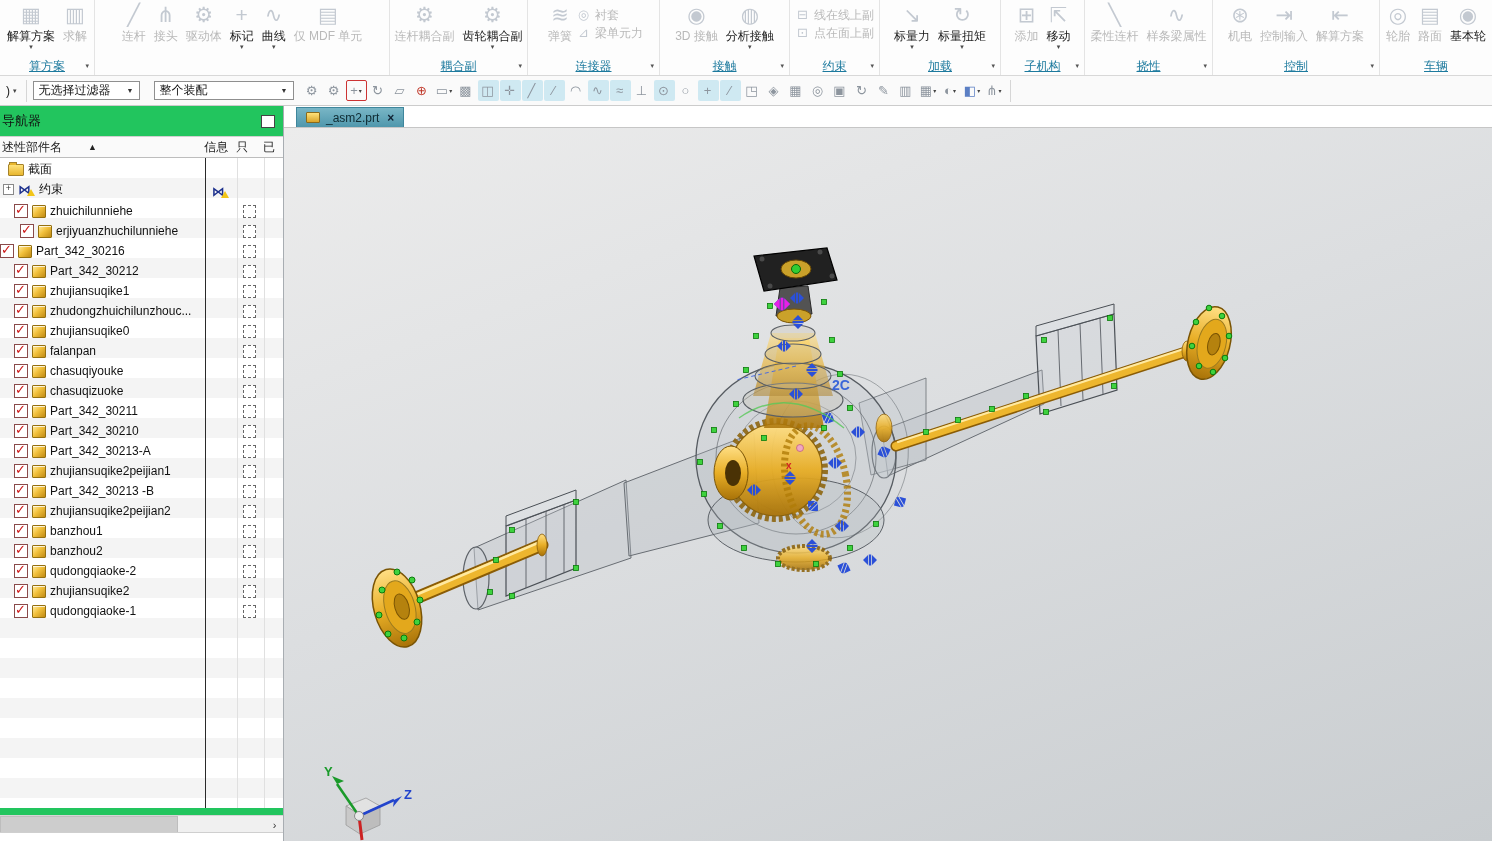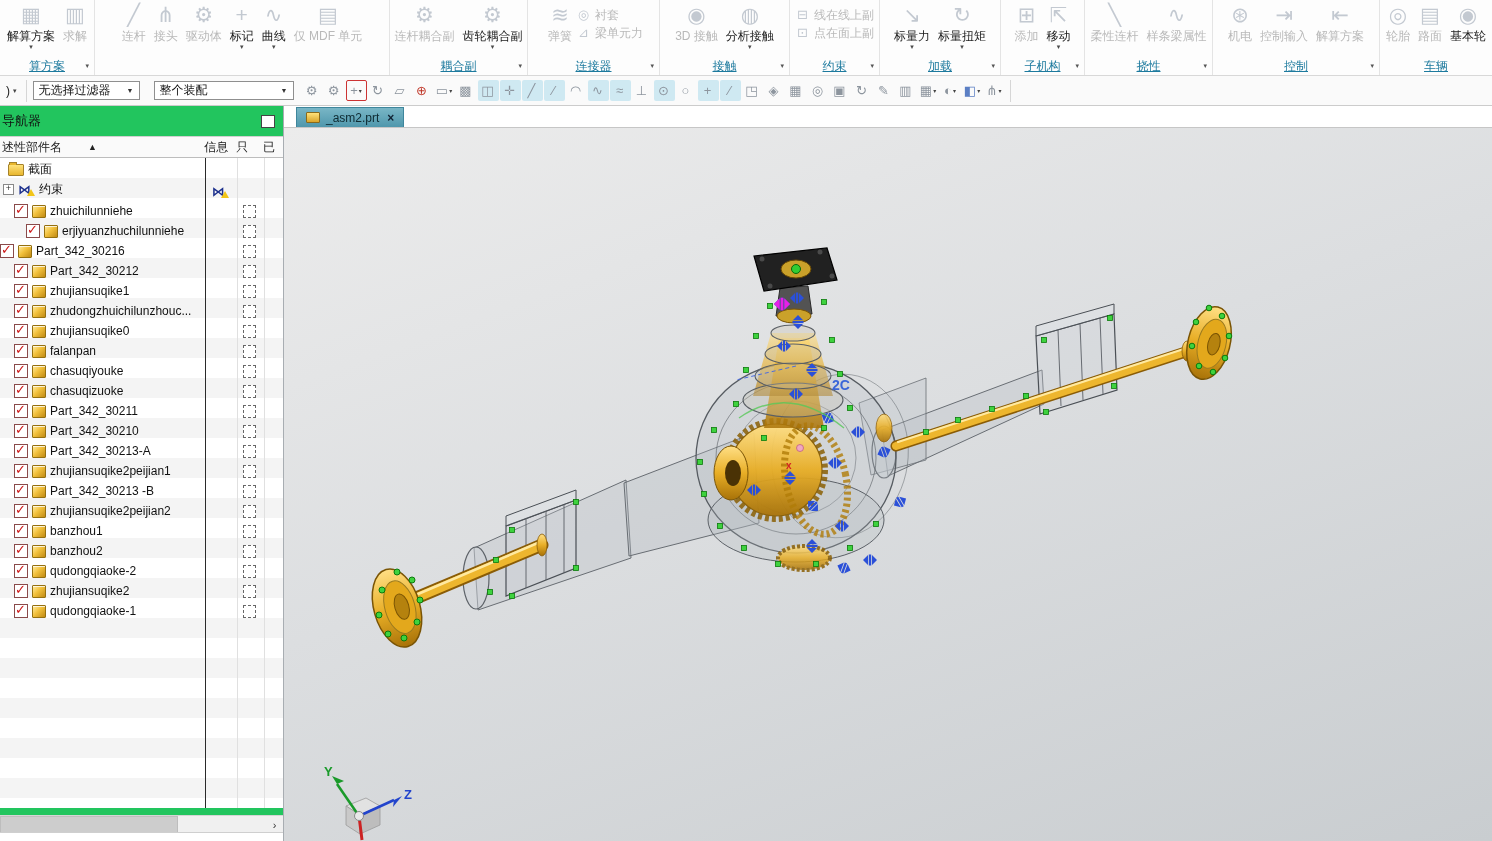--- a/index.html
+++ b/index.html
@@ -556,21 +556,21 @@
                 <span>zhuichilunniehe</span>
               </span>
               <span class="cell-info"></span>
               <span class="cell-ro">
                 <span class="dashbox"></span>
               </span>
               <span class="cell-ld"></span>
             </div>
 
             <div class="trow">
-              <span class="cell-name" style="padding-left:26px">
+              <span class="cell-name" style="padding-left:20px">
                 <span class="chk"></span>
                 <span class="gap"></span>
                 <span class="cube"></span>
                 <span class="gap"></span>
                 <span>erjiyuanzhuchilunniehe</span>
               </span>
               <span class="cell-info"></span>
               <span class="cell-ro">
                 <span class="dashbox"></span>
               </span>

